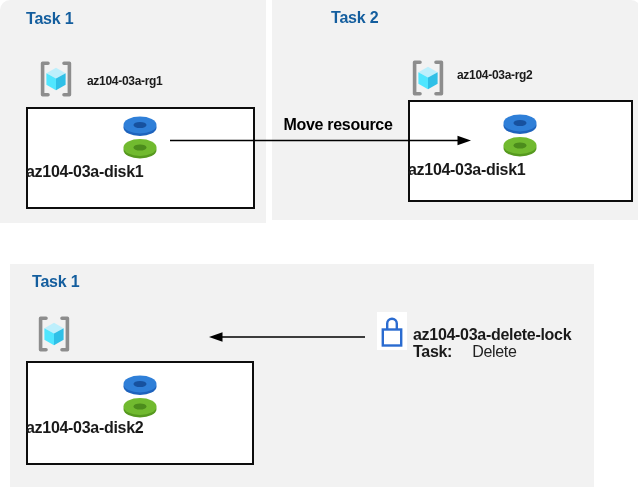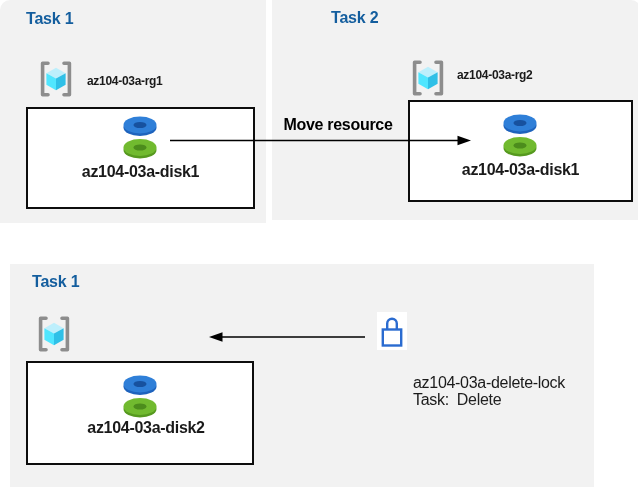--- a/index.html
+++ b/index.html
@@ -16,39 +16,39 @@
   .rg-label{
     position:absolute;font-size:12px;line-height:18px;font-weight:bold;
     letter-spacing:-0.3px;white-space:nowrap;color:#1a1a1a;
   }
   .disk-box{
     position:absolute;box-sizing:border-box;background:#ffffff;
     border:2px solid #0d0d0d;
   }
   .disk-icon{position:absolute;width:40px;height:46px;}
   .disk-label{
-    position:absolute;left:0;right:0;text-align:center;font-size:16px;line-height:16px;
+    position:absolute;left:0;right:0;font-size:16px;line-height:16px;
     font-weight:bold;letter-spacing:-0.3px;white-space:nowrap;color:#1a1a1a;
   }
   #arrow-layer{position:absolute;left:0;top:0;width:641px;height:487px;pointer-events:none;}
   .move-label{
     position:absolute;left:260px;top:116px;width:156px;text-align:center;
     font-size:16px;line-height:17px;font-weight:bold;letter-spacing:-0.3px;
     white-space:nowrap;color:#000000;
   }
   .lock-chip{
     position:absolute;left:377px;top:312px;width:30px;height:38px;background:#ffffff;
   }
   .lock-chip svg{position:absolute;left:0;top:0;}
   .lock-text{
     position:absolute;left:413px;top:326px;font-size:16px;line-height:17px;
     letter-spacing:-0.3px;white-space:nowrap;color:#1a1a1a;
   }
-  .lock-text .b{font-weight:normal;margin-top:48px;}
-  .lock-text .v{font-weight:normal;margin-left:8px;color:#222;}
+  .lock-text .b{font-weight:bold;}
+  .lock-text .v{font-weight:normal;margin-left:20px;color:#222;}
 </style>
 </head>
 <body>
 
 <div id="canvas">
 
   <div class="panel" style="left:0;top:0;width:266px;height:223px;"></div>
   <div class="panel" style="left:272px;top:0;width:366px;height:220px;"></div>
   <div class="panel" style="left:10px;top:264px;width:584px;height:223px;"></div>
 

